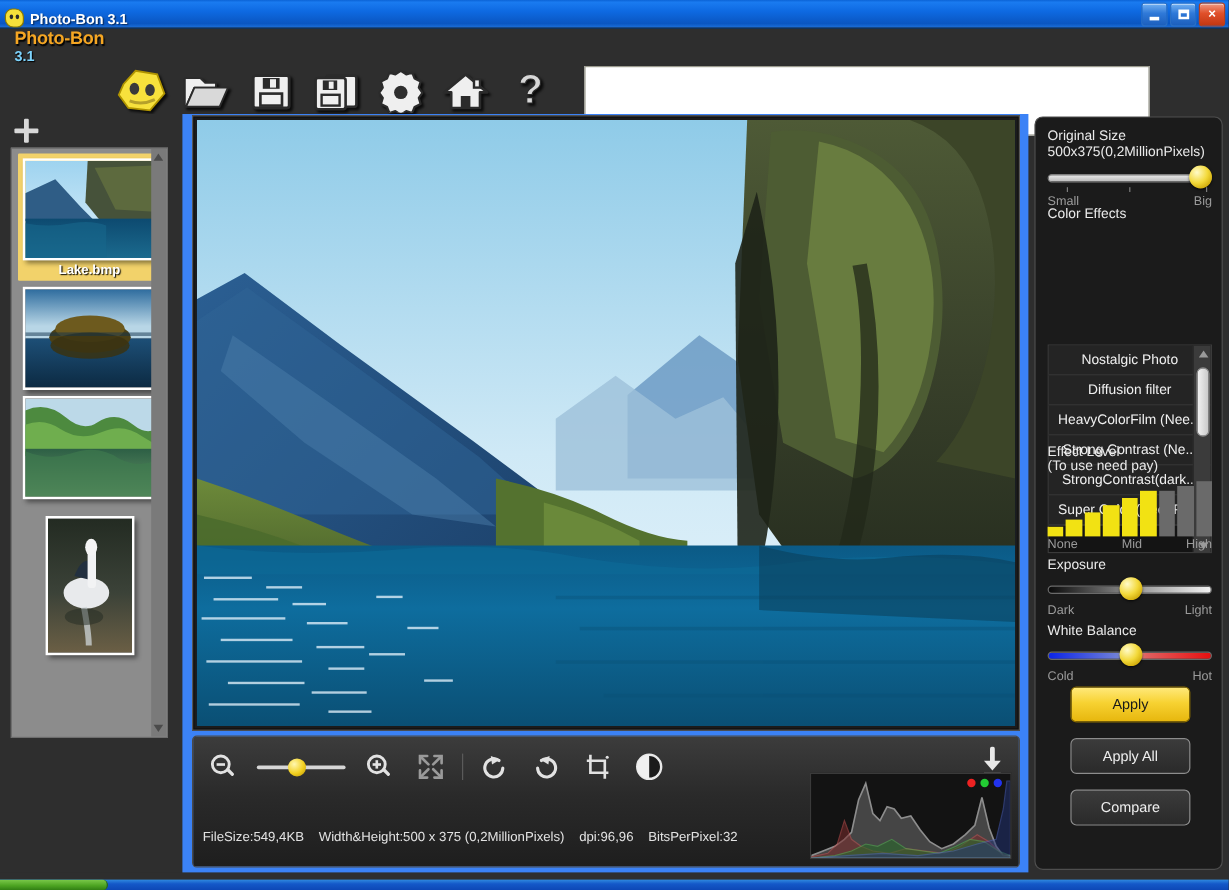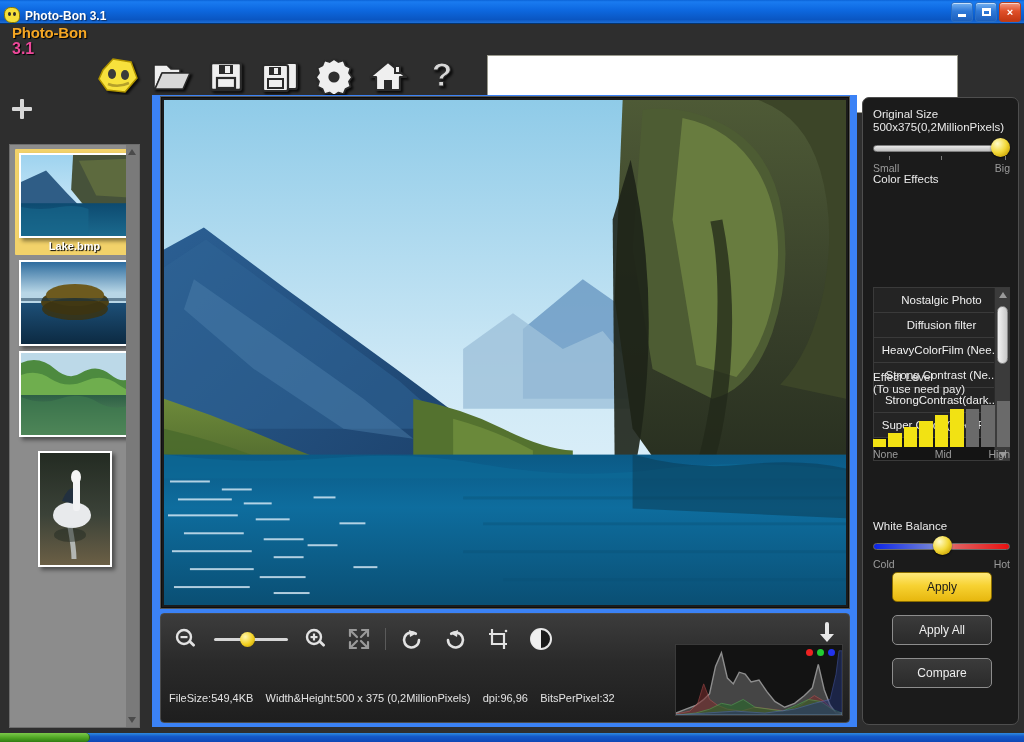--- a/index.html
+++ b/index.html
@@ -45,39 +45,39 @@
   .wb.min span{ width:8px; height:3px; background:#fff; margin-top:6px; }
   .wb.max span{ width:9px; height:8px; border:2px solid #fff; border-top-width:3px; }
 
   
   .toolbar {
     position:absolute; left:0; top:24px; width:1024px; height:71px;
     background:#2e2e2e;
   }
   .brand { position:absolute; left:12px; top:0; width:90px; text-align:left; }
   .brand .b1 { color:#f5a623; font-size:15px; font-weight:bold; text-shadow:1px 1px 1px #000; letter-spacing:-.2px;}
-  .brand .b2 { color:#ec4899; font-size:16px; font-weight:bold; margin-top:-1px; text-shadow:1px 1px 1px #000;}
+  .brand .b2 { color:#7dd3fc; font-size:12px; font-weight:bold; margin-top:-1px; text-shadow:1px 1px 1px #000;}
   .tb-icons { position:absolute; left:96px; top:30px; display:flex; align-items:center; gap:10px; }
   .tbi { width:44px; height:44px; display:flex; align-items:center; justify-content:center; cursor:pointer; }
   .tbi svg { display:block; filter: drop-shadow(2px 2px 1px rgba(0,0,0,.75)); }
 
   .adbox {
     position:absolute; left:487px; top:31px; width:471px; height:58px;
     background:#fff; border:1px solid #9a9a8e;
   }
 
   
   .leftpane { position:absolute; left:0; top:95px; width:152px; height:632px; background:#2e2e2e; }
   .plus { position:absolute; left:12px; top:4px; width:20px; height:20px; cursor:pointer; }
   .plus::before, .plus::after { content:""; position:absolute; background:#d8d8d8; border-radius:1px;}
   .plus::before{ left:0; top:8px; width:20px; height:4px;}
   .plus::after{ left:8px; top:0; width:4px; height:20px;}
   .thumblist {
-    position:absolute; left:9px; top:28px; width:131px; height:584px;
-    background:#8c8c8c; border:1px solid #6d6d6d; overflow:hidden;margin-top:21px;
+    position:absolute; left:9px; top:28px; width:131px; height:492px;
+    background:#8c8c8c; border:1px solid #6d6d6d; overflow:hidden;
   }
   .thumb { position:relative; margin:5px auto 0; width:112px; cursor:pointer; }
   .thumb .imgwrap { border:2px solid #fff; box-shadow:3px 3px 4px rgba(0,0,0,.45); overflow:hidden; }
   .thumb.sel { background:#f2d26a; padding:4px 4px 0; width:120px; border-radius:1px; }
   .thumb .cap {
     color:#fff; font-size:11px; text-align:center; padding:2px 0 3px;
     text-shadow:1px 1px 1px #000; font-weight:bold;
   }
   .thumb .ph { width:100%; display:block; }
   .sbar { position:absolute; right:0; top:0; width:13px; height:100%; background:#7a7a7a; }
@@ -602,20 +602,31 @@
         <i style="height:91%;background:#6a6a6a"></i>
         <i style="height:100%;background:#6a6a6a"></i>
       </div>
       <div class="ends" style="position:relative;">
         <span>None</span>
         <span>Mid</span>
         <span>High</span>
       </div>
     </div>
 
+    <div class="sect" style="top:367px;">
+      <div class="rlabel">Exposure</div>
+      <div class="slider" style="margin-top:6px;">
+        <div class="track trk-exp"></div>
+        <div class="knob" style="left:60px;"></div>
+      </div>
+      <div class="ends" style="margin-top:4px;">
+        <span>Dark</span>
+        <span>Light</span>
+      </div>
+    </div>
 
     <div class="sect" style="top:422px;">
       <div class="rlabel">White Balance</div>
       <div class="slider" style="margin-top:6px;">
         <div class="track trk-wb"></div>
         <div class="knob" style="left:60px;"></div>
       </div>
       <div class="ends" style="margin-top:4px;">
         <span>Cold</span>
         <span>Hot</span>

